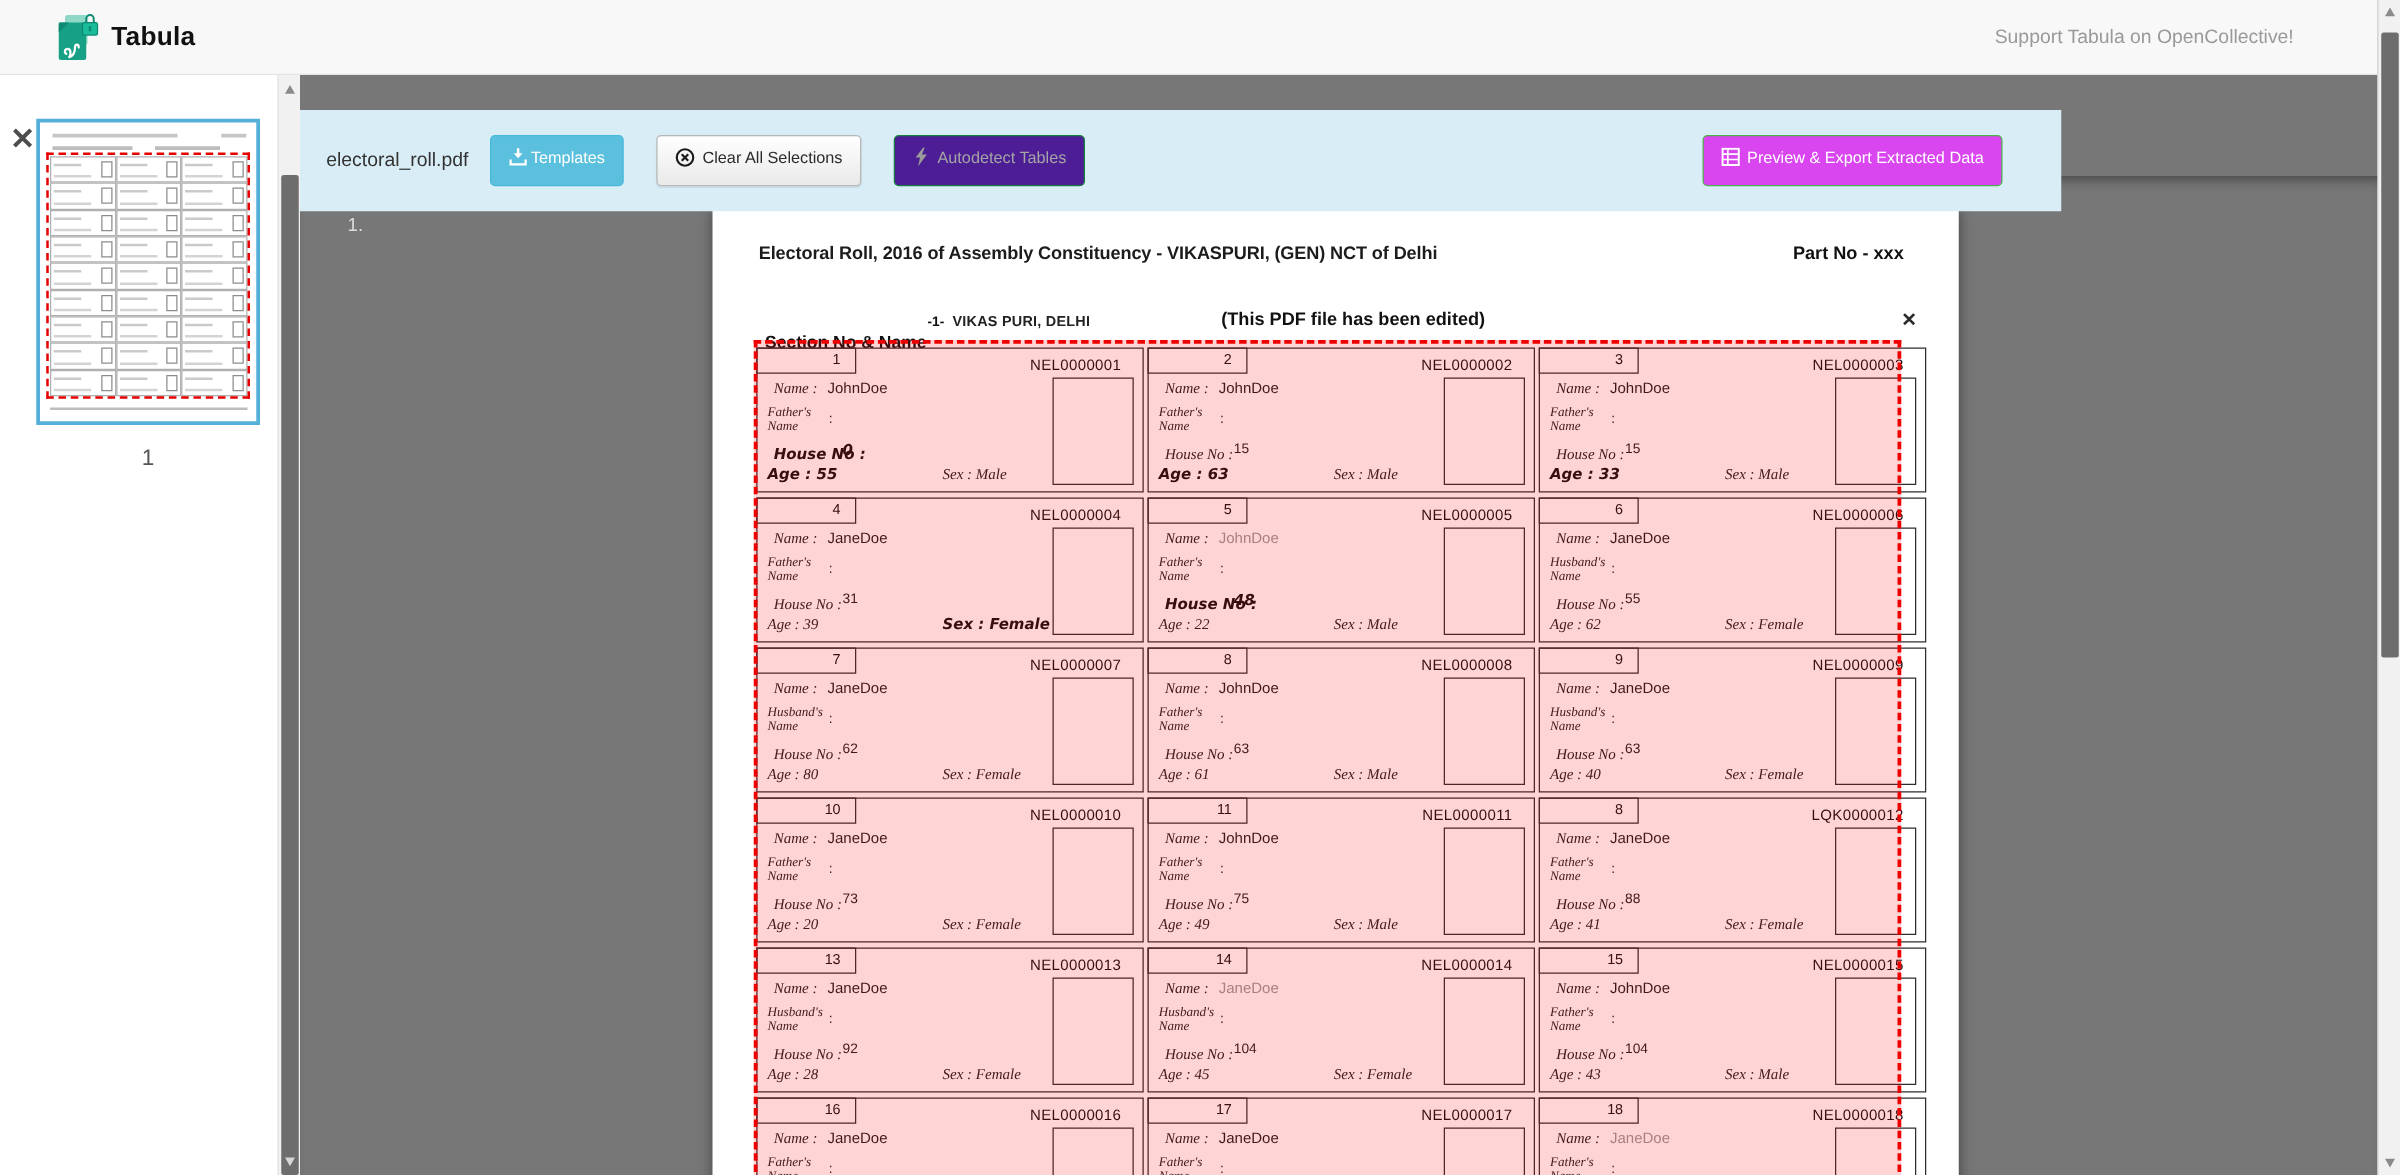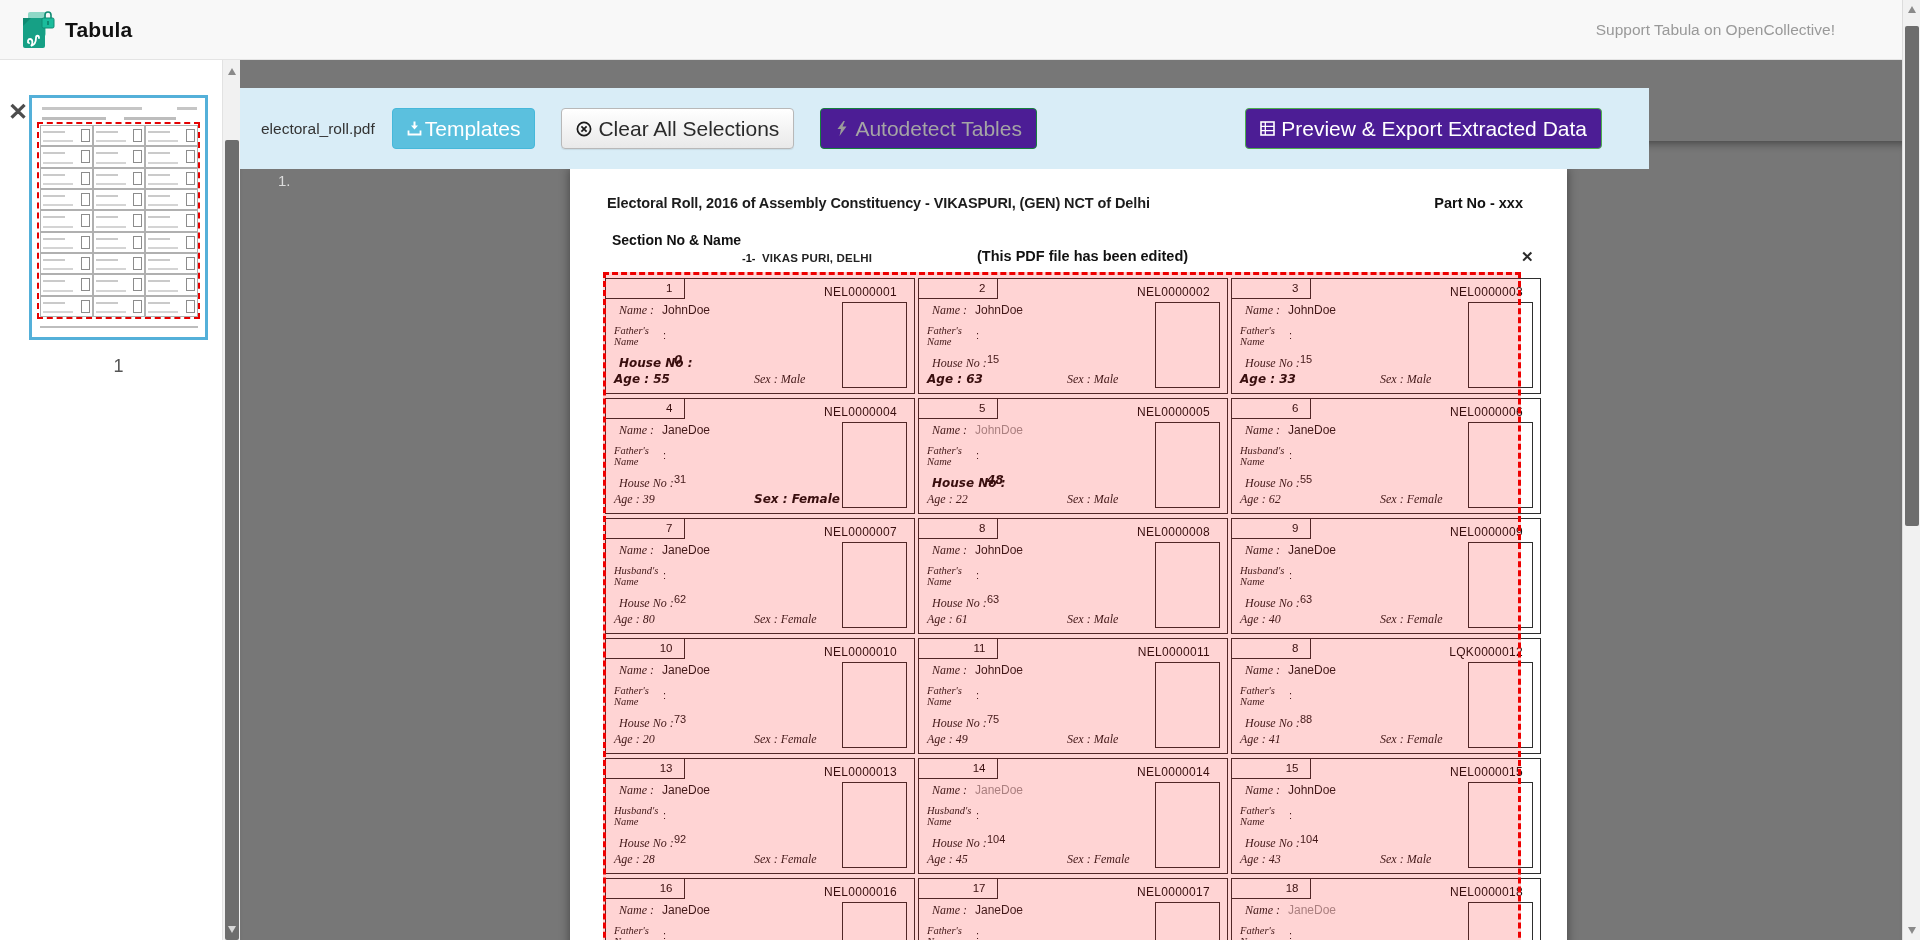--- a/index.html
+++ b/index.html
@@ -1,19 +1,19 @@
 <!DOCTYPE html>
 <html><head>
 <meta charset="utf-8">
 <style>
   * { margin:0; padding:0; box-sizing:border-box; }
   html,body { width:1920px; height:940px; overflow:hidden; font-family:"Liberation Sans", sans-serif; background:#777; }
 
   
-  .navbar { position:absolute; left:0; top:0; width:1902px; height:60px; background:#f8f8f8; border-bottom:1px solid #e4e4e4; display:flex; align-items:center; padding-left:20px; z-index:30; }
+  .navbar { position:absolute; left:0; top:0; width:1902px; height:60px; background:#f8f8f8; border-bottom:1px solid #e4e4e4; display:flex; align-items:center; padding-left:44px; z-index:30; }
   .brand-wrap { display:flex; align-items:center; gap:9px; cursor:pointer; }
   .brand-text { font-size:21px; font-weight:bold; color:#111; letter-spacing:.2px; }
   .nav-links { display:flex; align-items:center; }
   .nav-link { font-size:15.5px; color:#777; margin-left:38px; text-decoration:none; cursor:pointer; }
   .support { margin-left:auto; margin-right:67px; font-size:15.5px; color:#999; text-decoration:none; cursor:pointer; }
 
   
   .sidebar { position:absolute; left:0; top:60px; width:240px; height:880px; background:#fff; z-index:10; }
   .thumb-close { position:absolute; left:8px; top:40px; font-size:24px; font-weight:900; color:#4d4d4d; cursor:pointer; line-height:1; }
   .thumb { position:absolute; left:29px; top:35px; width:179px; height:245px; background:#fff; border:3px solid #54b0d9; cursor:pointer; }
@@ -33,35 +33,35 @@
   .main-scroll { right:0; top:0; height:940px; border-left:1px solid #dcdcdc; }
   .sthumb { position:absolute; left:2px; width:14px; background:#6d6d6d; border-radius:2px; }
   .arrow { position:absolute; left:5px; width:0; height:0; border-left:4.5px solid transparent; border-right:4.5px solid transparent; }
   .arrow.up { border-bottom:7px solid #8a8a8a; }
   .arrow.down { border-top:7px solid #8a8a8a; }
   .arrow.light { border-top-color:#d6d6d6; }
 
   
   .toolbar { position:absolute; left:240px; top:60px; width:1409px; height:81px; background:#d9edf7; display:flex; align-items:center; padding-left:21px; z-index:20;margin-top:28px; }
   .filename { font-size:15.5px; color:#333; margin-right:17px; }
-  .btn { display:flex; align-items:center; gap:6px; font-family:"Liberation Sans",sans-serif; font-size:21px; border-radius:4px; padding:9px 14px; height:41px; cursor:pointer; }
+  .btn { display:flex; align-items:flex-start; gap:6px; font-family:"Liberation Sans",sans-serif; font-size:13px; border-radius:4px; padding:9px 14px; height:41px; cursor:pointer; }
   .btn svg { flex:0 0 auto; }
   .btn-info { background:#5bc0de; border:1px solid #46b8da; color:#fff; gap:3px; }
   .btn-default { background:linear-gradient(#ffffff,#e9e9e9); border:1px solid #b8b8b8; color:#2b2b2b; margin-left:26px; box-shadow:0 1px 1px rgba(0,0,0,.08); }
   .btn-disabled { background:#4c1d95; border:1px solid #15803d; color:#a5a5a5; margin-left:26px; cursor:default; }
-  .btn-success { background:#4c1d95; border:1px solid #4cae4c; color:#fff; margin-left:auto; margin-right:47px; }
+  .btn-success { background:#d946ef; border:1px solid #4cae4c; color:#fff; margin-left:auto; margin-right:47px; }
 
   
   .workspace { position:absolute; left:240px; top:141px; width:1662px; height:799px; background:#777; overflow:hidden; box-shadow:inset 0 9px 10px -7px rgba(0,0,0,.45); }
   .page-marker { position:absolute; left:38px; top:31px; font-size:15px; color:#ddd; }
   .pdf-page { position:absolute; left:330px; top:27px; width:997px; height:1200px; background:#fff; box-shadow:0 0 10px rgba(0,0,0,.45); overflow:hidden; }
 
   .pdf-title { position:absolute; left:37px; top:27px; font-size:14.5px; font-weight:600; color:#1c1c1c; letter-spacing:-.1px; }
   .pdf-part { position:absolute; right:44px; top:27px; font-size:14.5px; font-weight:bold; color:#111; }
-  .sec-label { position:absolute; left:42px; top:64px; font-size:14px; font-weight:bold; color:#111; }
+  .sec-label { position:absolute; left:42px; top:97px; font-size:14px; font-weight:bold; color:#111; }
   .sec-no { position:absolute; left:172px; top:84px; font-size:11px; font-weight:bold; color:#111; }
   .sec-value { position:absolute; left:192px; top:84px; font-size:11.5px; font-weight:600; color:#222; letter-spacing:.2px; }
   .edited-note { position:absolute; left:407px; top:80px; font-size:14.5px; font-weight:bold; color:#111; }
   .sel-close { position:absolute; left:951px; top:81px; font-size:15px; font-weight:900; color:#2b2b2b; cursor:pointer; line-height:1; }
 
   .voter-grid { position:absolute; left:35px; top:110px; width:936px; display:grid; grid-template-columns:repeat(3,1fr); gap:4px 3px; }
   .card { position:relative; height:116px; border:1.5px solid #2e2e2e; background:transparent; }
   .numbox { position:absolute; left:-1.5px; top:-1.5px; width:80px; height:21px; border:1.5px solid #2e2e2e; font-size:11.5px; color:#111; text-align:right; padding:3px 11px 0 0; }
   .vid { position:absolute; right:17px; top:6px; font-size:12px; color:#111; letter-spacing:.3px; }
   .photo { position:absolute; right:7px; top:23px; width:65px; height:86px; border:1.5px solid #2e2e2e; }

